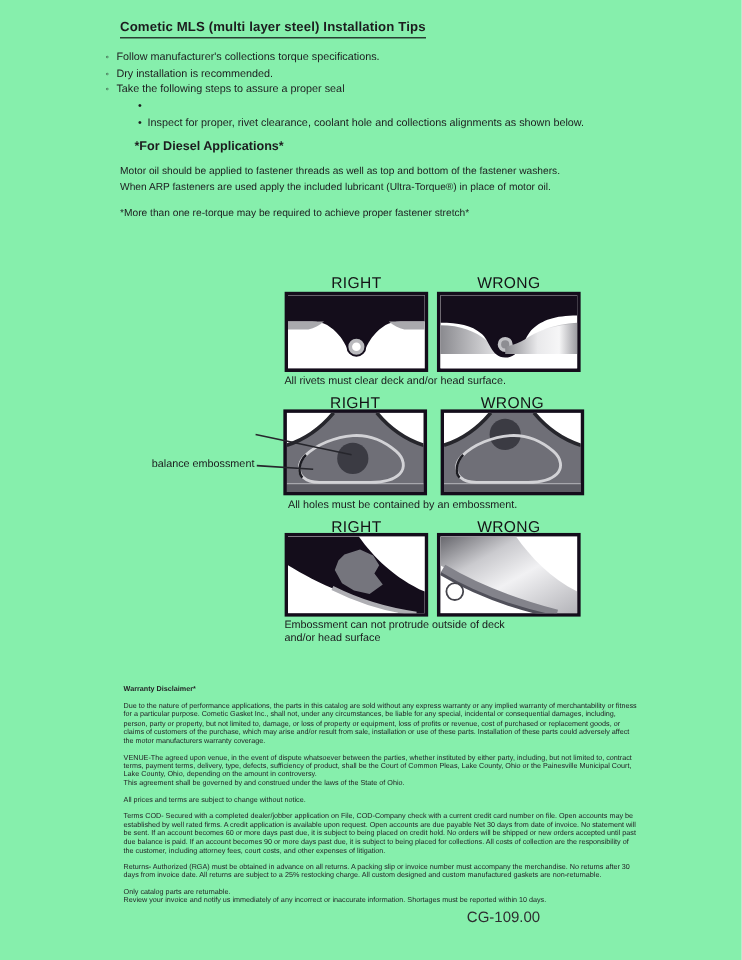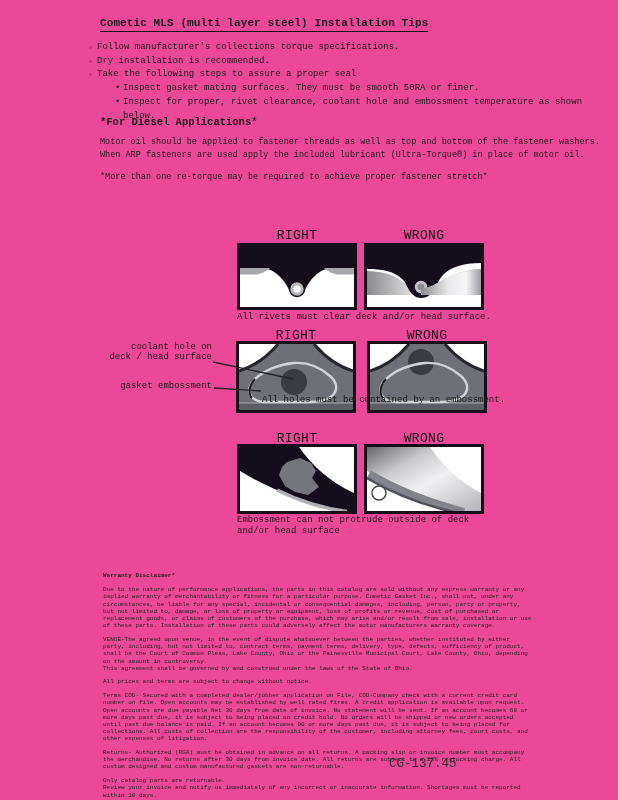--- a/index.html
+++ b/index.html
@@ -1,33 +1,33 @@
 <!DOCTYPE html>
 <html style="--ink: #1c1c1e; --dark: #140d1b; --deck: #a9a9ad; --gasket: #6f6f77; --hole: #3b3b43; --embossline: #d2d2d6;"><head>
 <meta charset="utf-8">
 <style>
   html,body{margin:0;padding:0;background:#e8e8e8;}
   .page{
-    position:relative;width:618px;height:800px;background:#ec4899;
-    font-family:Liberation Mono, monospace;color:var(--ink,#1c1c1e);
+    position:relative;width:618px;height:800px;background:#86efac;
+    font-family:Liberation Sans, sans-serif;color:var(--ink,#1c1c1e);
     overflow:hidden;margin:0 auto;
   }
   .abs{position:absolute;}
   .pre{white-space:pre-line;}
   .title{
     position:absolute;left:100px;top:17px;font-size:11px;font-weight:bold;
     border-bottom:1.5px solid #151517;padding-bottom:2px;letter-spacing:.1px;margin:0;
   }
   .tips{position:absolute;left:88px;top:41px;margin:0;padding:0;list-style:none;font-size:9px;}
   .tips li{display:flex;line-height:13.7px;}
   .tips .mk{width:9px;flex:none;font-size:8px;}
   .tips li.sub{margin-left:27px;}
   .tips li.sub .mk{width:8px;font-size:9px;}
   .diesel{position:absolute;left:100px;top:116px;font-size:8.5px;}
-  .diesel .dh{font-size:10.5px;font-weight:bold;margin:0 0 8px 0;}
+  .diesel .dh{font-size:10.5px;font-weight:bold;margin:0 0 8px 12px;}
   .diesel p{margin:0 0 9px 0;line-height:13px;}
   .hdr{position:absolute;width:120px;text-align:center;font-size:13px;letter-spacing:.3px;color:#141416;}
   .panel{position:absolute;width:120px;}
   .panel svg{display:block;width:120px;}
   .cap{position:absolute;font-size:9px;line-height:10.5px;color:#1a1a1c;}
   .dlabel{position:absolute;left:100px;width:112px;text-align:right;font-size:9px;line-height:10px;color:#1a1a1c;}
   .warranty{position:absolute;left:103px;top:572px;width:430px;font-size:6px;line-height:7.2px;color:#232325;}
   .warranty .wh{font-weight:bold;margin:0 0 7px 0;}
   .warranty p{margin:0 0 6.5px 0;}
   .doccode{position:absolute;left:389px;top:757px;font-size:12.5px;color:#2e2e30;}
@@ -52,25 +52,24 @@
     <li>
         <span class="mk">◦</span>
         <span>Dry installation is recommended.</span>
       </li>
     <li>
         <span class="mk">◦</span>
         <span>Take the following steps to assure a proper seal</span>
       </li>
     <li class="sub">
         <span class="mk">•</span>
-        <span>Inspect gasket mating surfaces.  They must be smooth 50RA or finer.</span>
       </li>
     <li class="sub">
         <span class="mk">•</span>
-        <span>Inspect for proper, rivet clearance, coolant hole and embossment temperature as shown below.</span>
+        <span>Inspect for proper, rivet clearance, coolant hole and collections alignments as shown below.</span>
       </li>
   </ul>
 
   <div class="diesel">
     <div class="dh">*For Diesel Applications*</div>
     <p class="pre">Motor oil should be applied to fastener threads as well as top and bottom of the fastener washers.
 When ARP fasteners are used apply the included lubricant (Ultra-Torque®) in place of motor oil.</p>
     <p>*More than one re-torque may be required to achieve proper fastener stretch*</p>
   </div>
 
@@ -116,23 +115,21 @@
         <path fill="url(#g1w)" d="M57,45.5 C62,45.5 68,43 74,39.5 C84,32.5 99,27.5 117,26.5 V52 H57 Z"></path>
       </g>
     </svg>
   </div>
 
   <div class="cap" style="left:237px;top:312px;">All rivets must clear deck and/or head surface.</div>
 
   <div class="hdr" style="left:236px;top:328px;">RIGHT</div>
   <div class="hdr" style="left:367px;top:328px;">WRONG</div>
 
-  <div class="dlabel pre" style="top:342px;">coolant hole on
-deck / head surface</div>
-  <div class="dlabel" style="top:381px;">gasket embossment</div>
+  <div class="dlabel" style="top:381px;">balance embossment</div>
 
   <div class="panel" style="left:236px;top:341px;">
     <svg viewBox="0 0 120 72">
       <clipPath id="c2r">
           <rect x="3" y="3" width="114" height="66"></rect>
         </clipPath>
       <rect x="1.5" y="1.5" width="117" height="69" class="f-gasket s-dark" stroke-width="3"></rect>
       <g clip-path="url(#c2r)">
         <path class="f-white" d="M3,3 H42 C32,15 19,25 3,30 Z"></path>
         <path class="f-white" d="M78,3 H117 V30 C101,25 88,15 78,3 Z"></path>
@@ -165,21 +162,21 @@
         <path fill="none" stroke="#1b1b21" stroke-width="2" d="M19,38 C13,44 12,53 16,57"></path>
       </g>
     </svg>
   </div>
 
   <svg class="abs" style="left:105px;top:340px;width:200px;height:60px;" viewBox="0 0 200 60">
     <line x1="108" y1="22" x2="188" y2="39" stroke="#26262c" stroke-width="1.3"></line>
     <line x1="109" y1="48" x2="156" y2="51" stroke="#26262c" stroke-width="1.3"></line>
   </svg>
 
-  <div class="cap" style="left:240px;top:395px;margin-left:22px;">All holes must be contained by an embossment.</div>
+  <div class="cap" style="left:240px;top:415px;">All holes must be contained by an embossment.</div>
 
   <div class="hdr" style="left:237px;top:431px;">RIGHT</div>
   <div class="hdr" style="left:364px;top:431px;">WRONG</div>
 
   <div class="panel" style="left:237px;top:444px;">
     <svg viewBox="0 0 120 70">
       <clipPath id="c3r">
           <rect x="3" y="3" width="114" height="64"></rect>
         </clipPath>
       <rect x="1.5" y="1.5" width="117" height="67" class="f-white s-dark" stroke-width="3"></rect>
@@ -223,15 +220,15 @@
     <p>Due to the nature of performance applications, the parts in this catalog are sold without any express warranty or any implied warranty of merchantability or fitness for a particular purpose.  Cometic Gasket Inc., shall not, under any circumstances, be liable for any special, incidental or consequential damages, including, person, party or property, but not limited to, damage, or loss of property or equipment, loss of profits or revenue, cost of purchased or replacement goods, or claims of customers of the purchase, which may arise and/or result from sale, installation or use of these parts.  Installation of these parts could adversely affect the motor manufacturers warranty coverage.</p>
     <p class="pre">VENUE-The agreed upon venue, in the event of dispute whatsoever between the parties, whether instituted by either party, including, but not limited to, contract terms, payment terms, delivery, type, defects, sufficiency of product, shall be the Court of Common Pleas, Lake County, Ohio or the Painesville Municipal Court, Lake County, Ohio, depending on the amount in controversy.
 This agreement shall be governed by and construed under the laws of the State of Ohio.</p>
     <p>All prices and terms are subject to change without notice.</p>
     <p>Terms COD- Secured with a completed dealer/jobber application on File, COD-Company check with a current credit card number on file.  Open accounts may be established by well rated firms.  A credit application is available upon request.  Open accounts are due payable Net 30 days from date of invoice.  No statement will be sent.  If an account becomes 60 or more days past due, it is subject to being placed on credit hold.  No orders will be shipped or new orders accepted until past due balance is paid.  If an account becomes 90 or more days past due, it is subject to being placed for collections.  All costs of collection are the responsibility of the customer, including attorney fees, court costs, and other expenses of litigation.</p>
     <p>Returns- Authorized (RGA) must be obtained in advance on all returns.  A packing slip or invoice number must accompany the merchandise.  No returns after 30 days from invoice date.  All returns are subject to a 25% restocking charge.  All custom designed and custom manufactured gaskets are non-returnable.</p>
     <p class="pre">Only catalog parts are returnable.
 Review your invoice and notify us immediately of any incorrect or inaccurate information.  Shortages must be reported within 10 days.</p>
   </div>
 
-  <div class="doccode">CG-137.45</div>
+  <div class="doccode">CG-109.00</div>
 
 </div>
 
 </body></html>

